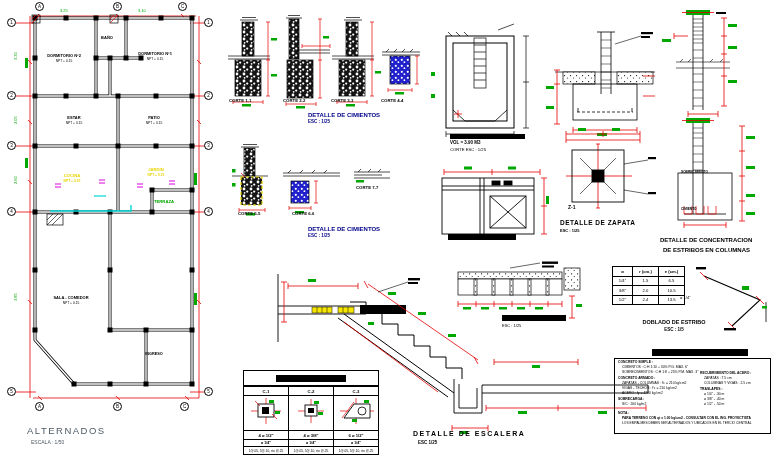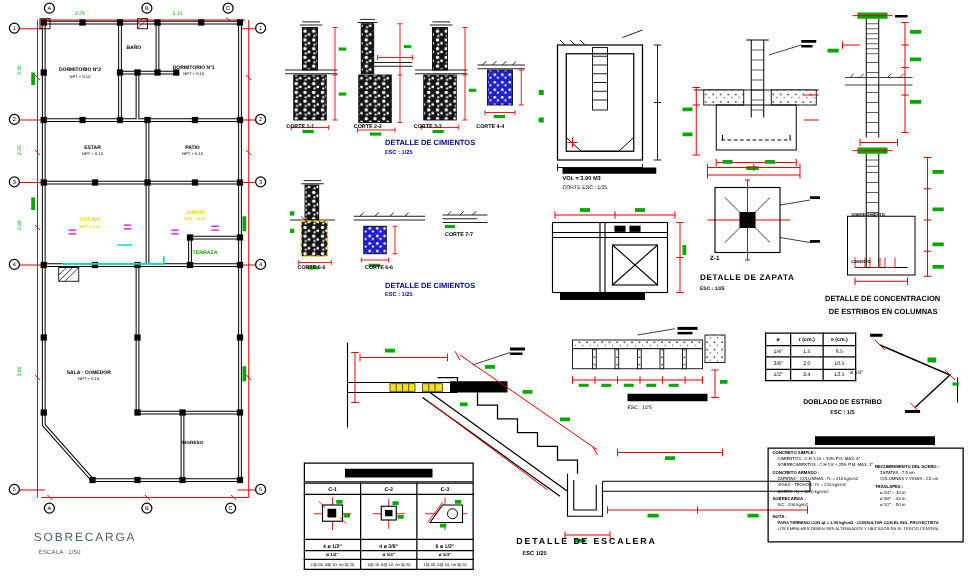--- a/index.html
+++ b/index.html
@@ -148,21 +148,21 @@
   <div class="t c" style="left:132px;top:122px;width:44px;font-size:3.3px">NPT + 0.15</div>
   <div class="t c y" style="left:50px;top:174px;width:44px;font-size:4.2px">COCINA</div>
   <div class="t c y" style="left:50px;top:180px;width:44px;font-size:3.3px">NPT + 0.15</div>
   <div class="t c y" style="left:134px;top:168px;width:44px;font-size:4.2px">JARDIN</div>
   <div class="t c y" style="left:134px;top:174px;width:44px;font-size:3.3px">NPT + 0.15</div>
   <div class="t c g" style="left:142px;top:200px;width:44px;font-size:4.2px;font-weight:bold">TERRAZA</div>
   <div class="t c" style="left:46px;top:296px;width:50px;font-size:4px;font-weight:bold">SALA - COMEDOR</div>
   <div class="t c" style="left:46px;top:302px;width:50px;font-size:3.3px">NPT + 0.15</div>
   <div class="t c" style="left:132px;top:352px;width:44px;font-size:3.8px;font-weight:bold">INGRESO</div>
 
-  <div class="t slate" style="left:27px;top:426px;font-size:9.5px;letter-spacing:1.5px">SOBRECARGA</div>
+  <div class="t slate" style="left:27px;top:426px;font-size:9.5px;letter-spacing:1.5px">ALTERNADOS</div>
   <div class="t slate" style="left:31px;top:440px;font-size:5px">ESCALA : 1/50</div>
 
   <svg style="left:228px;top:16px" width="200" height="92" viewBox="0 0 200 92">
     <defs>
       <pattern id="p1s" width="7" height="7" patternUnits="userSpaceOnUse">
         <rect width="7" height="7" fill="#141414"></rect>
         <circle cx="2" cy="2" r="1.4" fill="#fff"></circle>
           <circle cx="5.2" cy="4.6" r="1.1" fill="#fff"></circle>
           <circle cx="2.6" cy="5.8" r="0.9" fill="#fff"></circle>
       </pattern>

